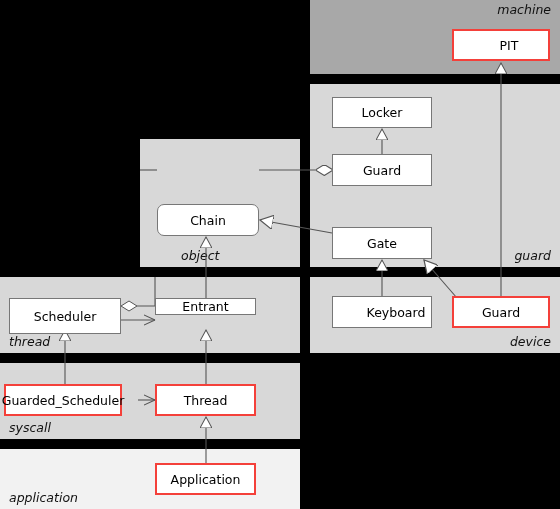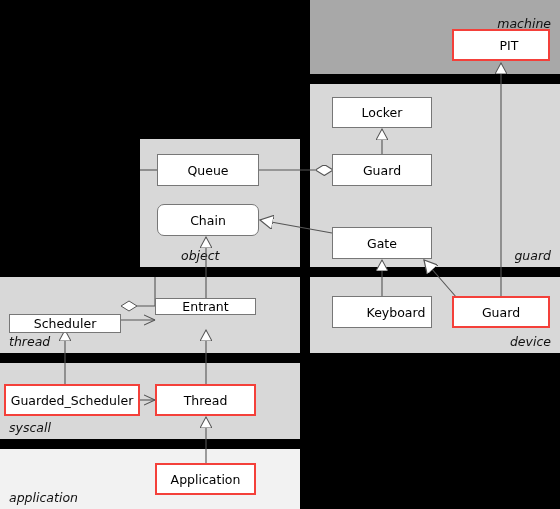--- a/index.html
+++ b/index.html
@@ -123,57 +123,54 @@
     </div>
 
   <div class="node" style="left:332px;top:154px;width:100px;height:32px;">
       <span>Guard</span>
     </div>
 
   <div class="node" style="left:332px;top:227px;width:100px;height:32px;">
       <span>Gate</span>
     </div>
 
-  <div class="node" style="left:157px;top:154px;width:102px;height:32px;">
-      <span>Queue</span>
-    </div>
 
   <div class="node" style="left:157px;top:204px;width:102px;height:32px;border-radius:7px;">
       <span>Chain</span>
     </div>
 
   <div class="node" style="left:332px;top:296px;width:100px;height:32px;padding-left:28px;">
       <span>Keyboard</span>
     </div>
 
   <div class="node hl" style="left:452px;top:296px;width:98px;height:32px;">
       <span>Guard</span>
     </div>
 
-  <div class="node" style="left:9px;top:314px;width:112px;height:19px;">
+  <div class="node" style="left:9px;top:298px;width:112px;height:36px;">
       <span>Scheduler</span>
     </div>
 
   <div class="node" style="left:155px;top:298px;width:101px;height:17px;">
       <span>Entrant</span>
     </div>
 
-  <div class="node hl" style="left:4px;top:384px;width:136px;height:32px;justify-content:center;">
+  <div class="node hl" style="left:4px;top:384px;width:118px;height:32px;justify-content:center;">
       <span>Guarded_Scheduler</span>
     </div>
 
   <div class="node hl" style="left:155px;top:384px;width:101px;height:32px;">
       <span>Thread</span>
     </div>
 
   <div class="node hl" style="left:155px;top:463px;width:101px;height:32px;">
       <span>Application</span>
     </div>
 
-  <div class="panel-label" style="right:9px;top:16px;">machine</div>
+  <div class="panel-label" style="right:9px;top:2px;">machine</div>
   <div class="panel-label" style="right:9px;top:248px;">guard</div>
   <div class="panel-label" style="left:151px;top:248px;margin-left:30px;">object</div>
   <div class="panel-label" style="right:9px;top:334px;">device</div>
   <div class="panel-label" style="left:9px;top:334px;">thread</div>
   <div class="panel-label" style="left:9px;top:420px;">syscall</div>
   <div class="panel-label" style="left:9px;top:490px;">application</div>
 
 </div>
 
 </body></html>

